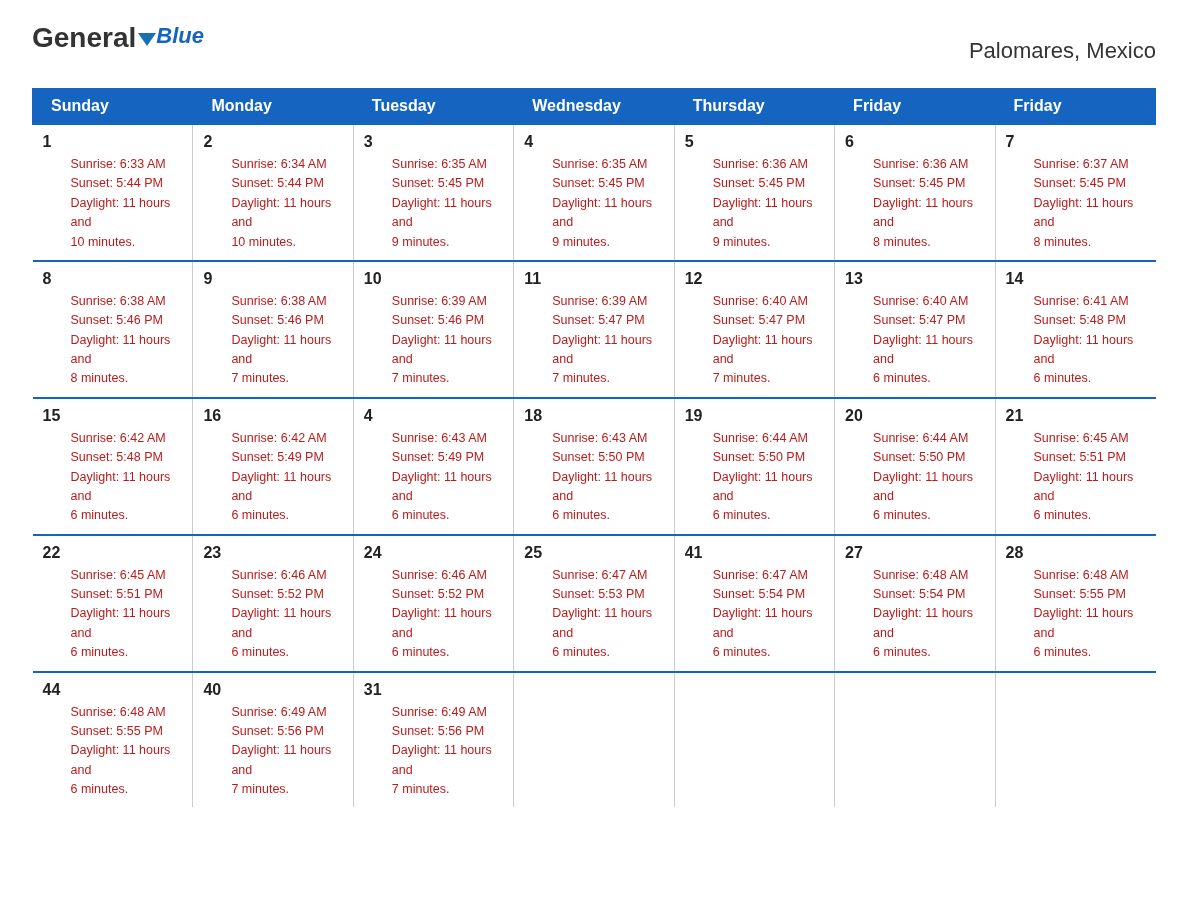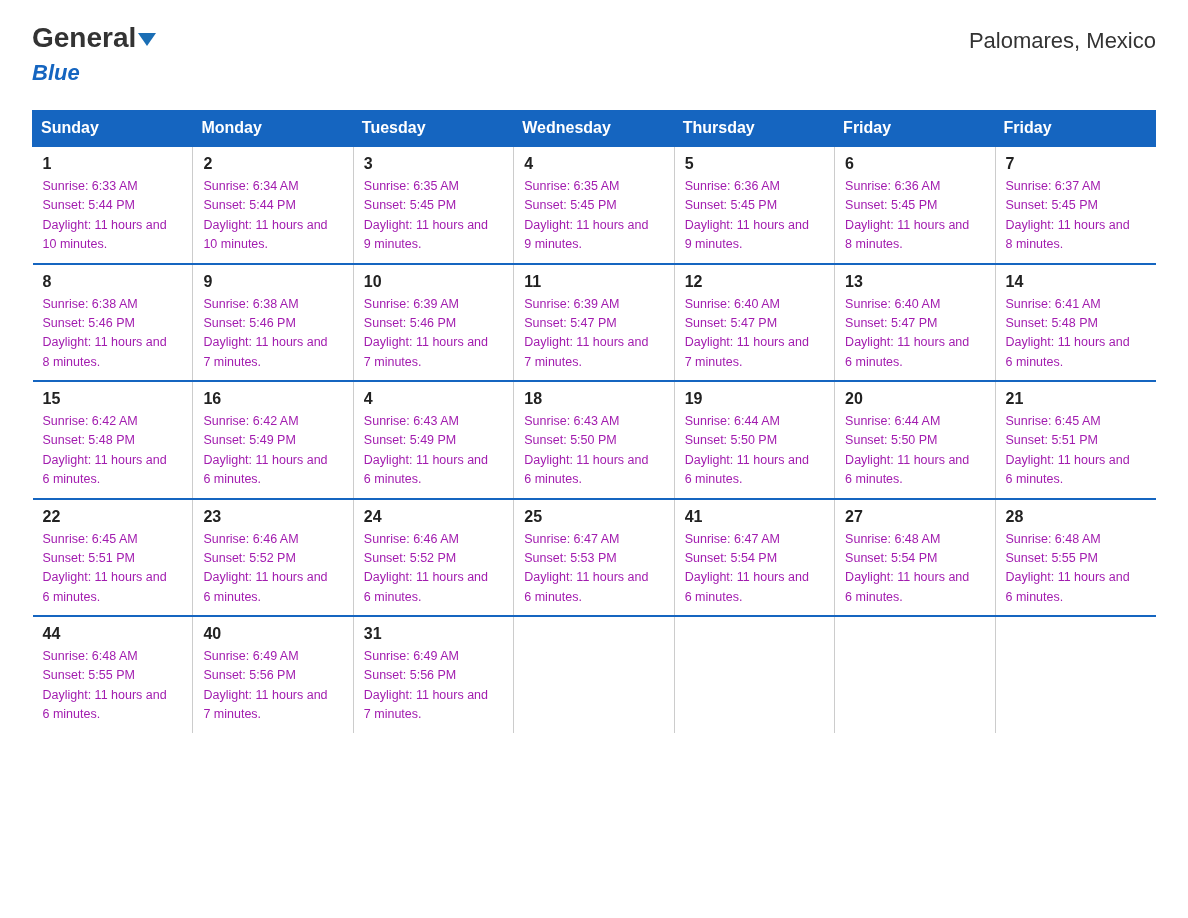--- a/index.html
+++ b/index.html
@@ -11,23 +11,22 @@
       min-height: 918px;
     }
     .header {
       display: flex;
       justify-content: space-between;
       align-items: flex-start;
       margin-bottom: 24px;
     }
     .logo {
       display: flex;
-      flex-direction: column;
-      align-items: flex-start;
-      gap: 12px;
+      flex-direction: row;
+      align-items: center;
     }
     .logo-text {
       font-size: 28px;
       font-weight: bold;
       color: #333;
       line-height: 1;
     }
     .logo-line2 {
       font-size: 22px;
       font-weight: bold;
@@ -40,35 +39,35 @@
     }
     .month-title {
       font-size: 52px;
       font-weight: normal;
       color: #111;
       line-height: 1.1;
     }
     .location {
       font-size: 22px;
       color: #333;
-      margin-top: 4px;
+      margin-top: 14px;
     }
     table {
       width: 100%;
       border-collapse: collapse;
       table-layout: fixed;
     }
     thead tr {
       background: #1565c0;
     }
     thead th {
       color: #fff;
       font-size: 16px;
       font-weight: bold;
-      padding: 8px 8px;
+      padding: 8px 18px;
       text-align: left;
       border: 1px solid #1565c0;
     }
     tbody tr {
       border-top: 2px solid #1565c0;
     }
     tbody td {
       vertical-align: top;
       padding: 8px 10px;
       font-size: 13px;
@@ -82,21 +81,22 @@
     }
     .day-num {
       font-size: 16px;
       font-weight: bold;
       margin-bottom: 4px;
       display: block;
     }
     .day-info {
       font-size: 12.5px;
       line-height: 1.55;
-      color: #a21caf;
+      color: #b91c1c;
+      margin-left: 28px;
     }
   </style>
 </head>
 <body>
 
 <div class="header">
   <div class="logo">
     <div class="logo-text">
       <span>General</span><span style="display:inline-block; width:0; height:0; border-left:9px solid transparent; border-right:9px solid transparent; border-top:13px solid #1a6eb5; margin-left:2px; vertical-align:middle;"></span>
     </div>

